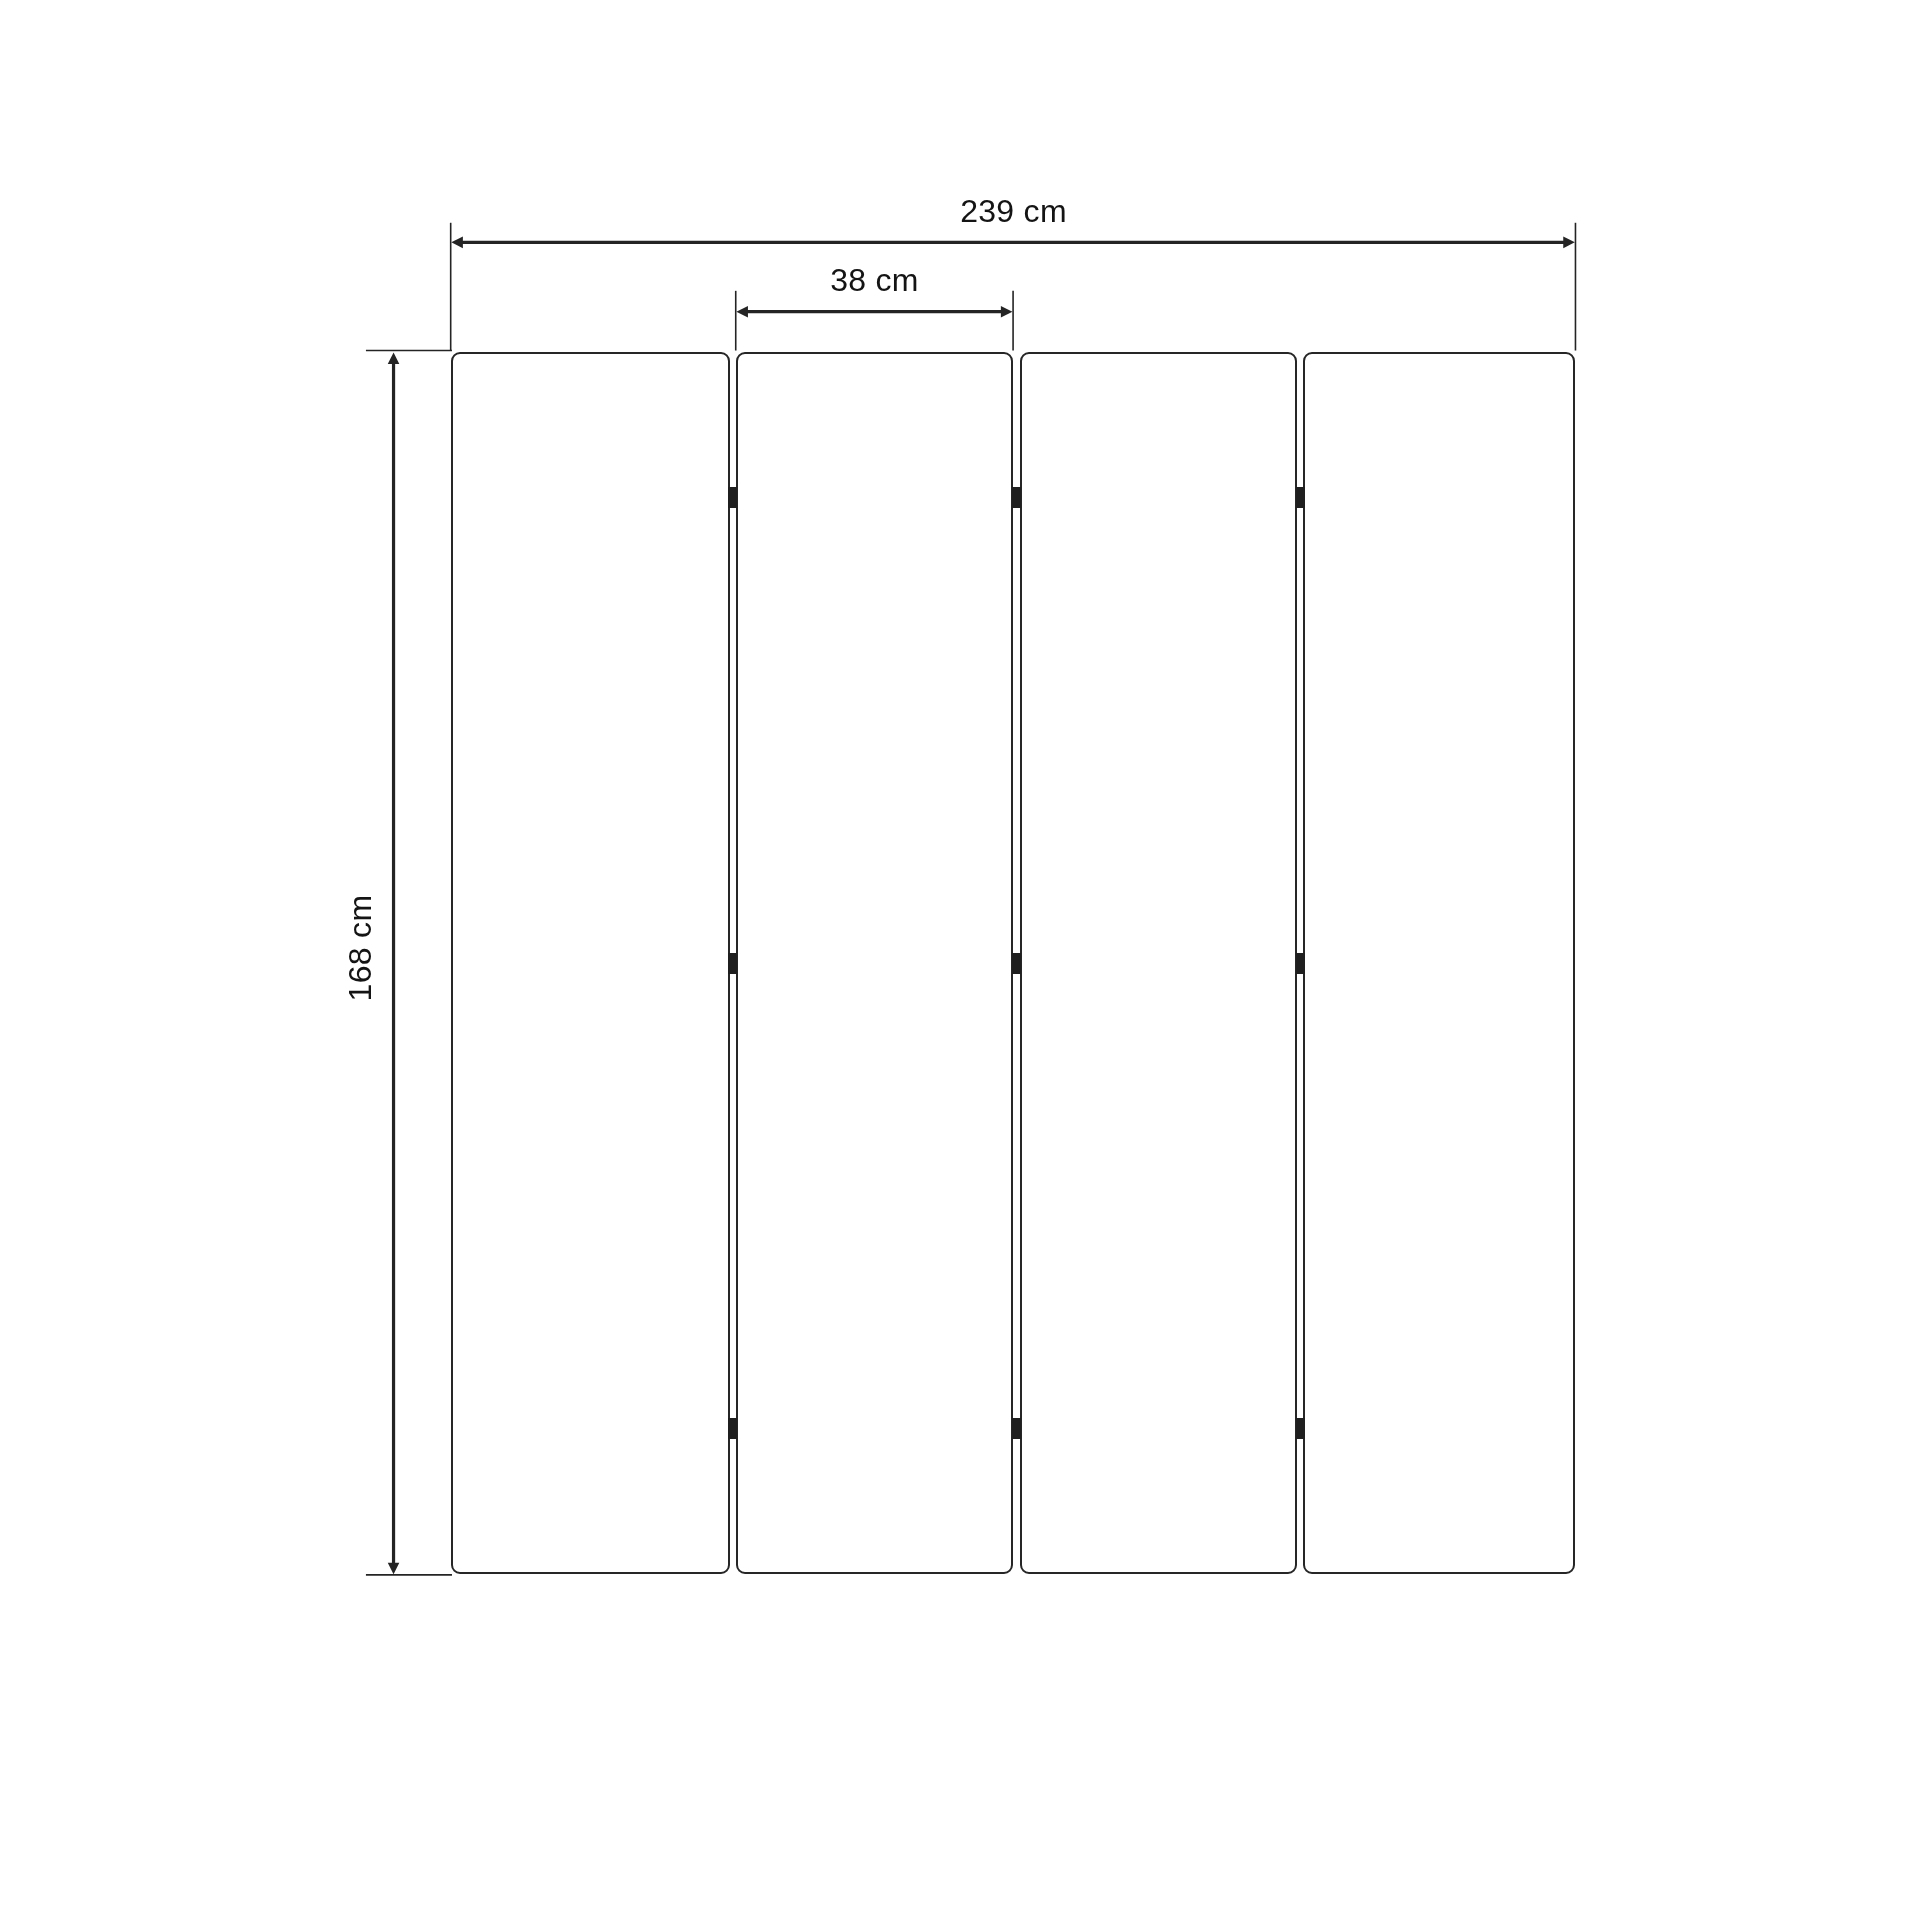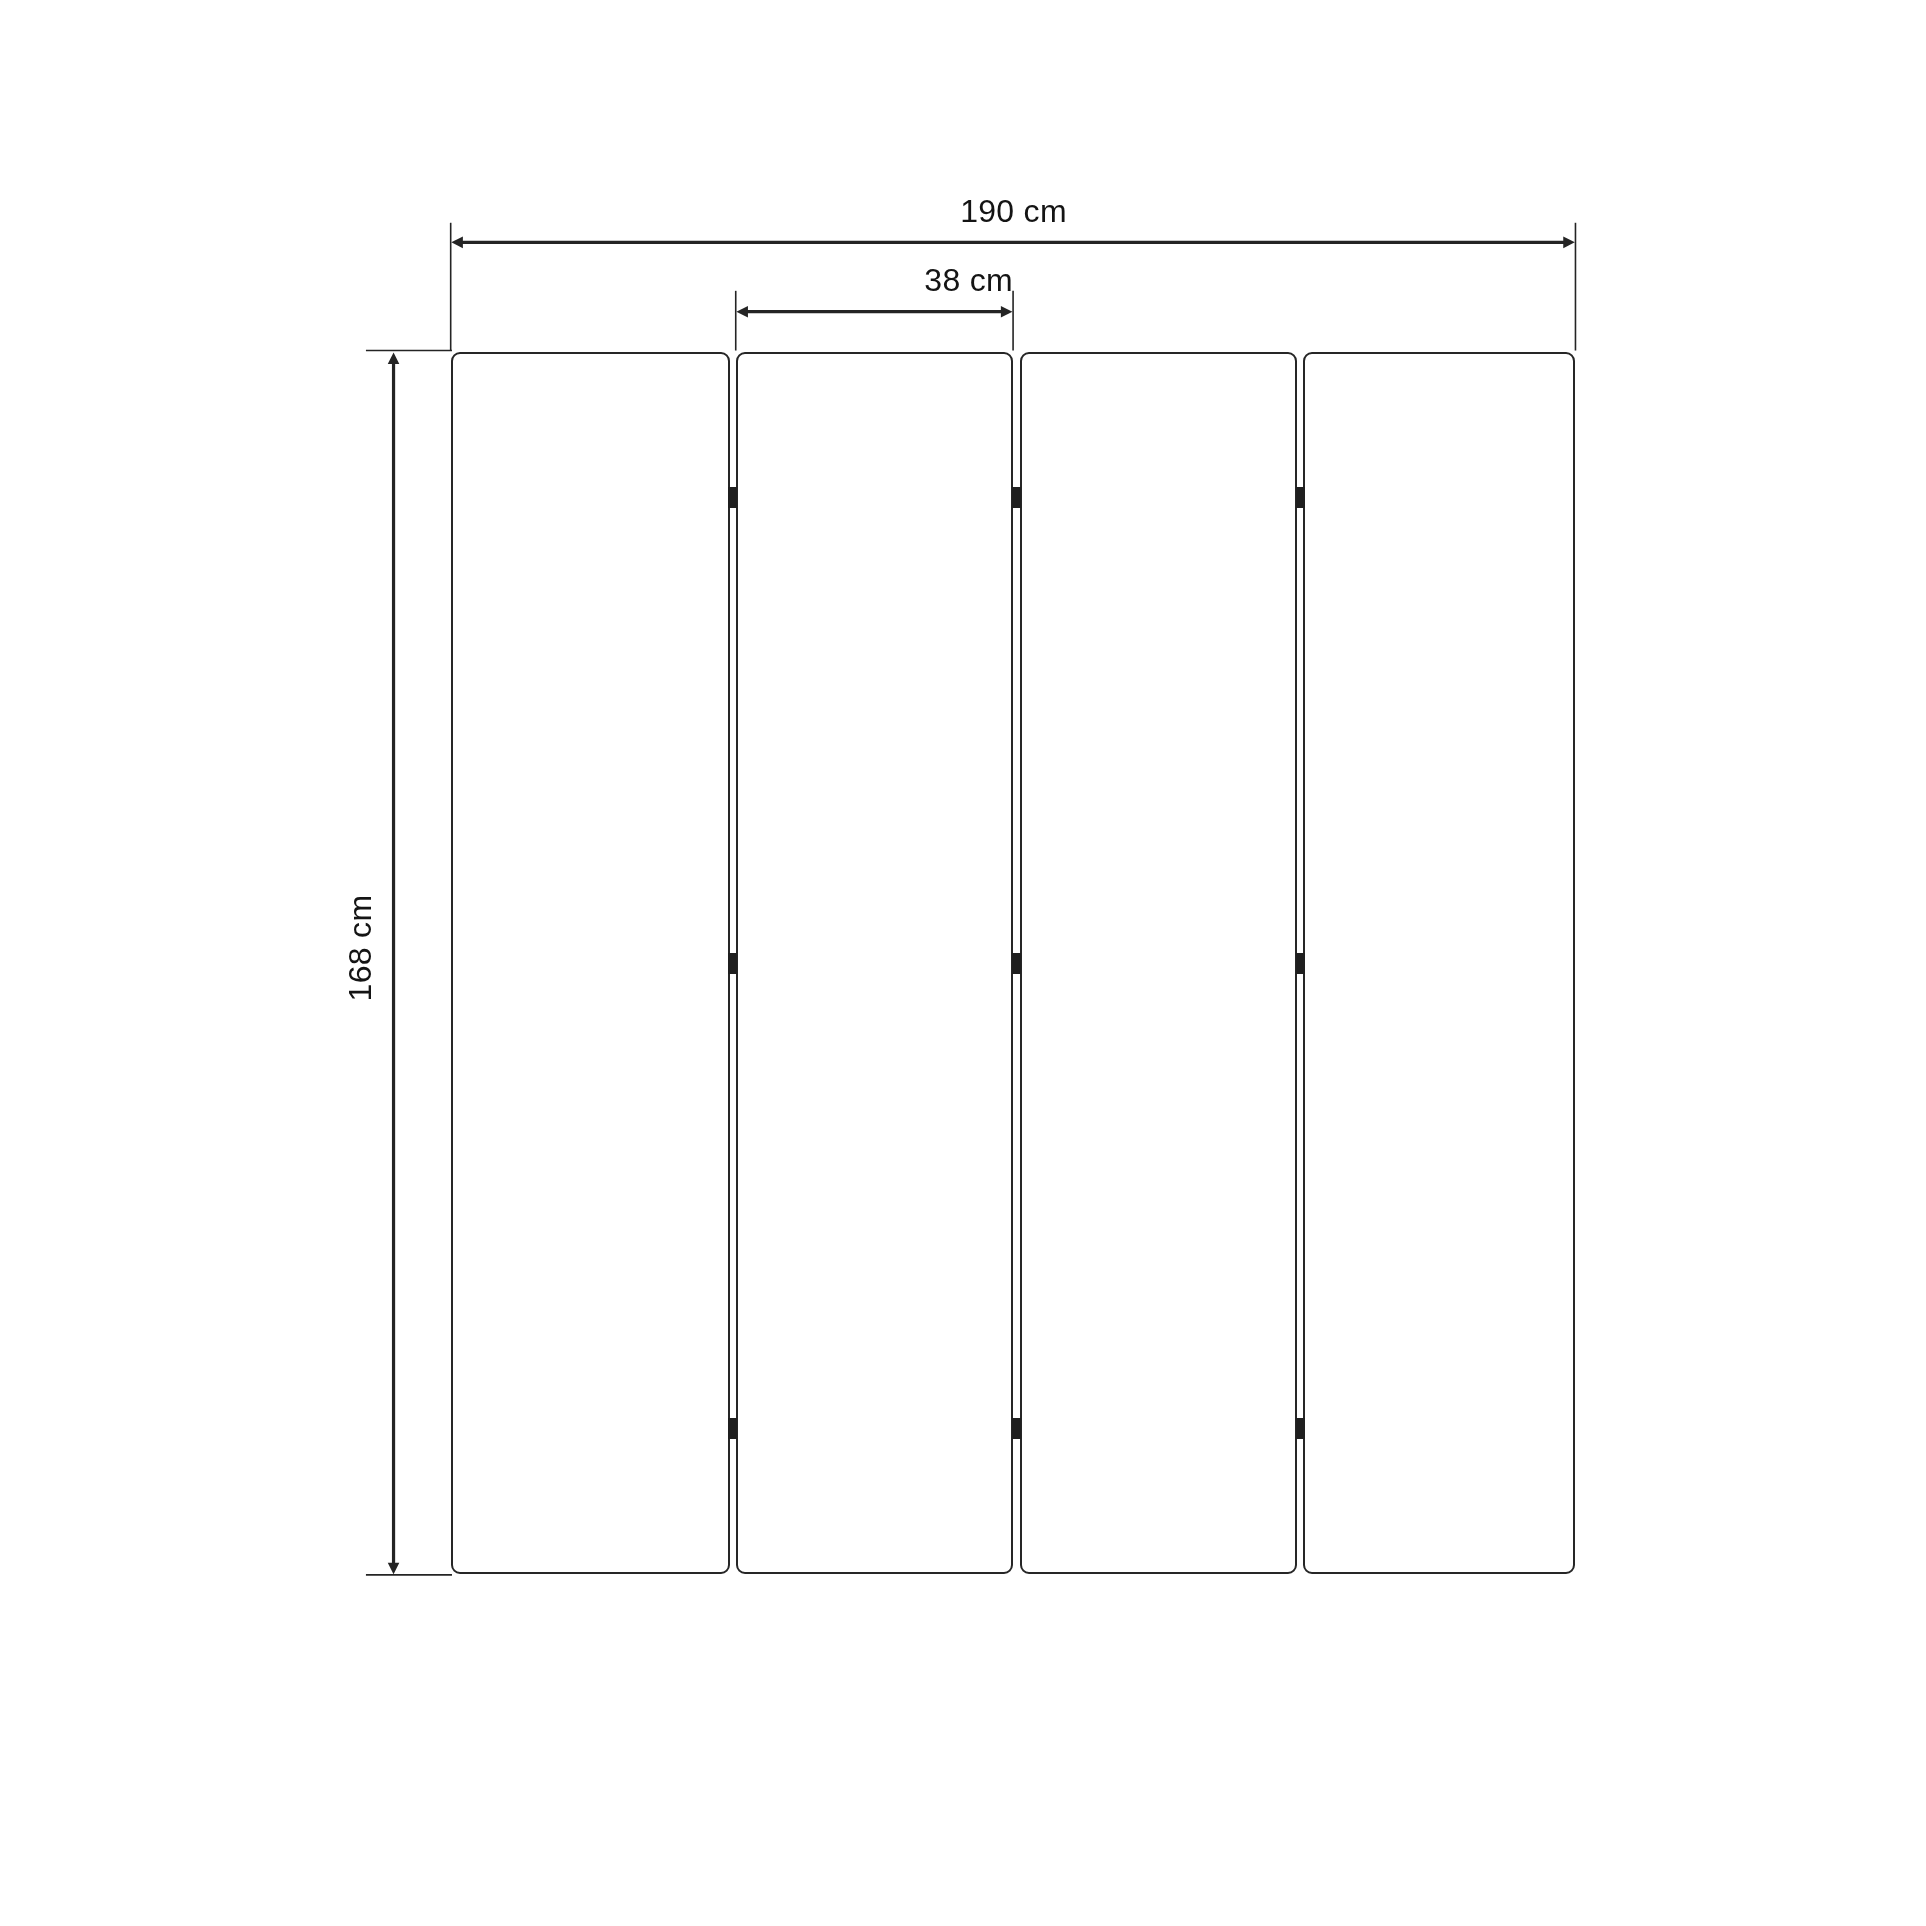--- a/index.html
+++ b/index.html
@@ -55,21 +55,21 @@
   .label-total-width {
     left: 451px;
     width: 1125px;
     top: 195px;
     text-align: center;
   }
   .label-panel-width {
     left: 736px;
     width: 277px;
     top: 264px;
-    text-align: right;
+    text-align: center;
   }
   .label-height {
     left: 360px;
     top: 948px;
     transform: translate(-50%, -50%) rotate(-90deg);
   }
 </style>
 </head>
 <body>
 
@@ -110,20 +110,20 @@
 
     <g stroke="#242424" fill="#242424">
       <line x1="570" y1="546" x2="704" y2="546" stroke-width="2.5"></line>
       <line x1="570" y1="2453" x2="704" y2="2453" stroke-width="2.5"></line>
       <line x1="613" y1="562" x2="613" y2="2439" stroke-width="5"></line>
       <polygon points="613,549 604,567 622,567" stroke="none"></polygon>
       <polygon points="613,2452 604,2434 622,2434" stroke="none"></polygon>
     </g>
   </svg>
 
-  <div class="dim-label label-total-width">190 cm</div>
+  <div class="dim-label label-total-width">239 cm</div>
 
   <div class="dim-label label-panel-width">38 cm</div>
 
   <div class="dim-label label-height">168 cm</div>
 
 </div>
 
 
 </body></html>

